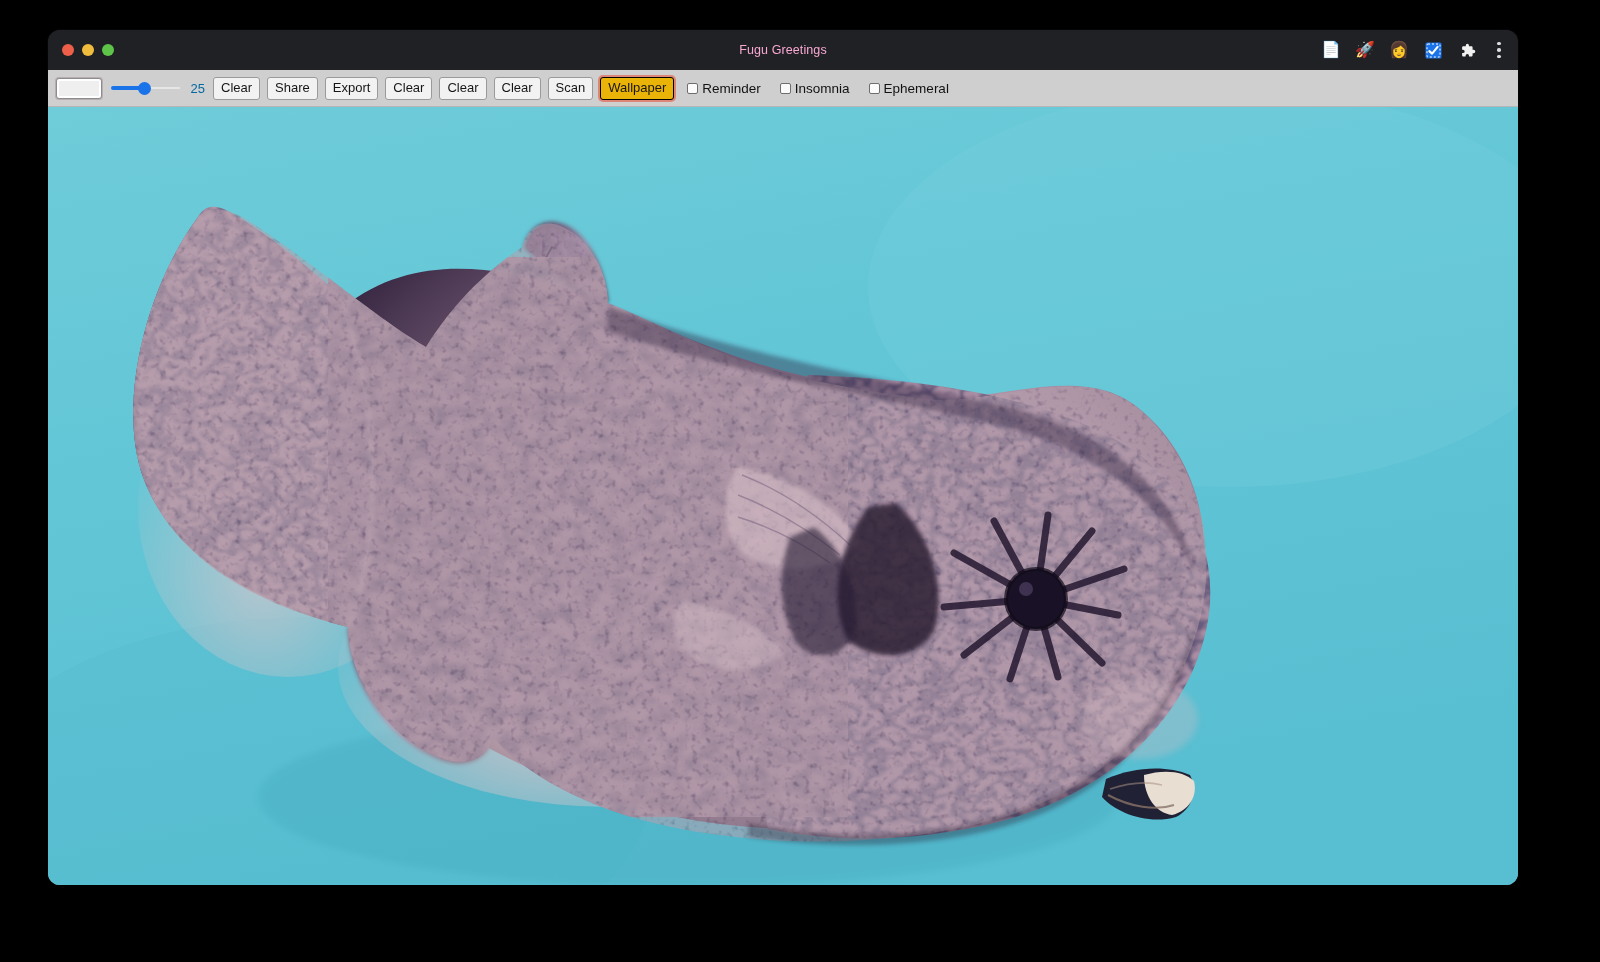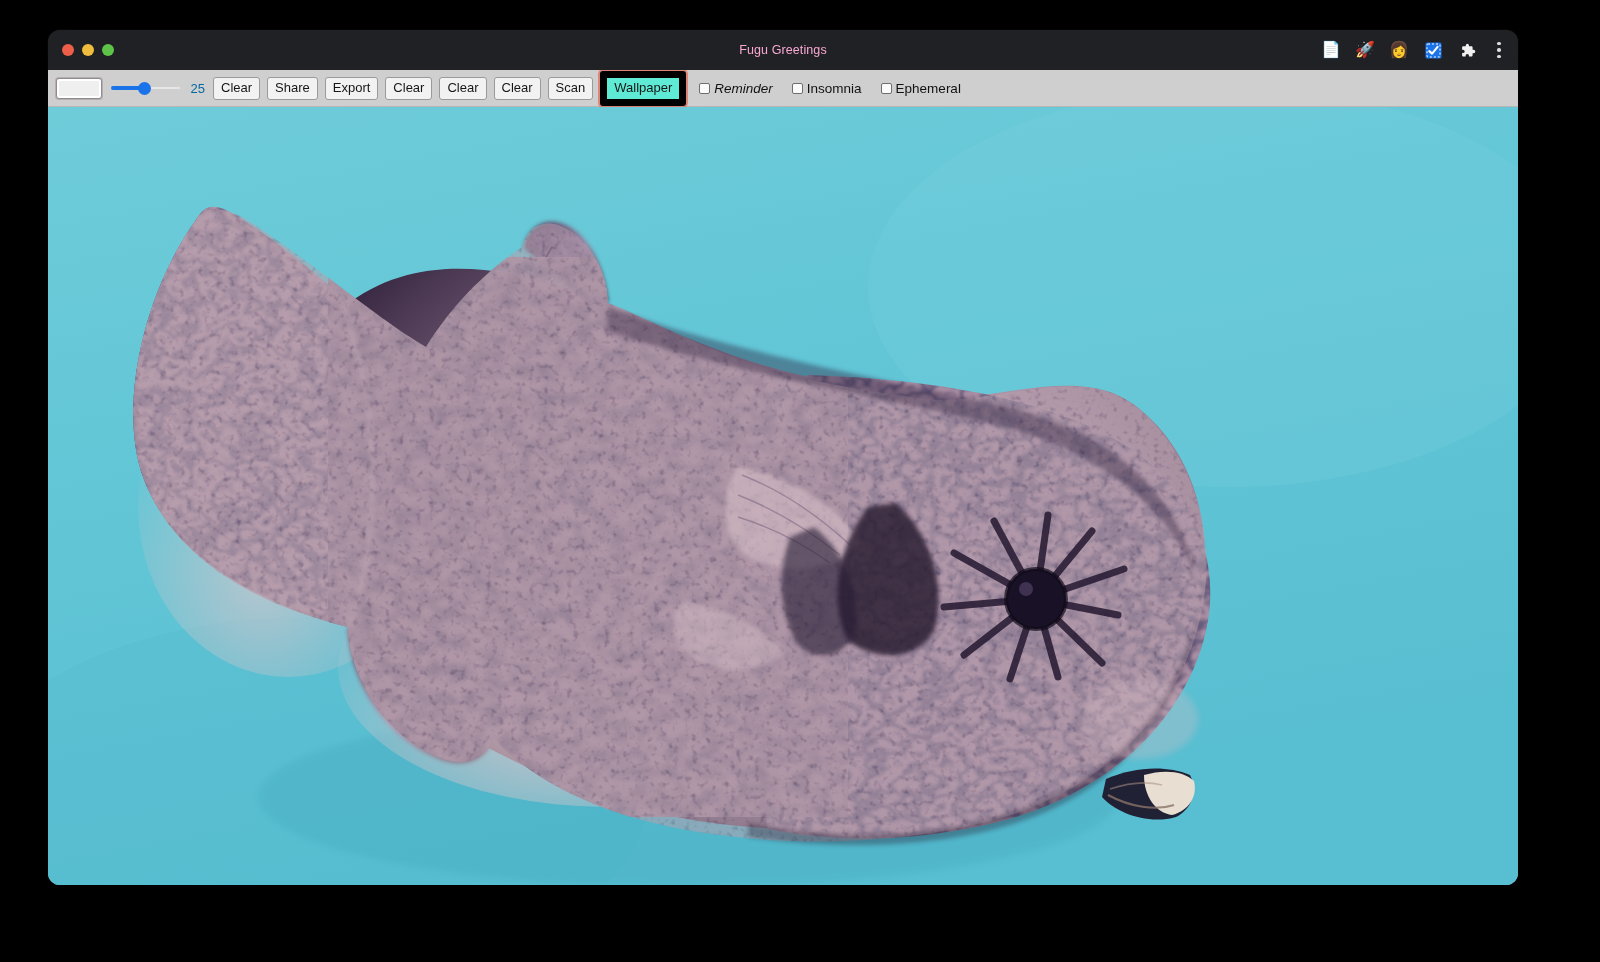--- a/index.html
+++ b/index.html
@@ -176,35 +176,35 @@
     color: #161616;
     background: #f2f2f2;
     border: 1px solid #9a9a9a;
     border-radius: 3px;
     padding: 2px 7px 3px 7px;
     line-height: 16px;
     cursor: pointer;
     white-space: nowrap;
   }
   .tbtn.focused {
-    border: 7px solid #000000;
+    border: 1px solid #000000;
     box-shadow: 0 0 0 2px rgba(226,110,90,0.75);
-    background: #5eead4;
+    background: #eab308;
   }
 
   .cbwrap {
     display: flex;
     align-items: center;
     gap: 4px;
     font-size: 13.5px;
     color: #121212;
     cursor: pointer;
     margin-left: 12px;
   }
-  .cbwrap:first-of-type { margin-left: 6px; font-style: italic; }
+  .cbwrap:first-of-type { margin-left: 6px; }
   .cbox {
     width: 11px; height: 11px;
     border: 1px solid #6e6e6e;
     border-radius: 2px;
     background: #fbfbfb;
     display: block;
     box-sizing: border-box;
   }
 
   

